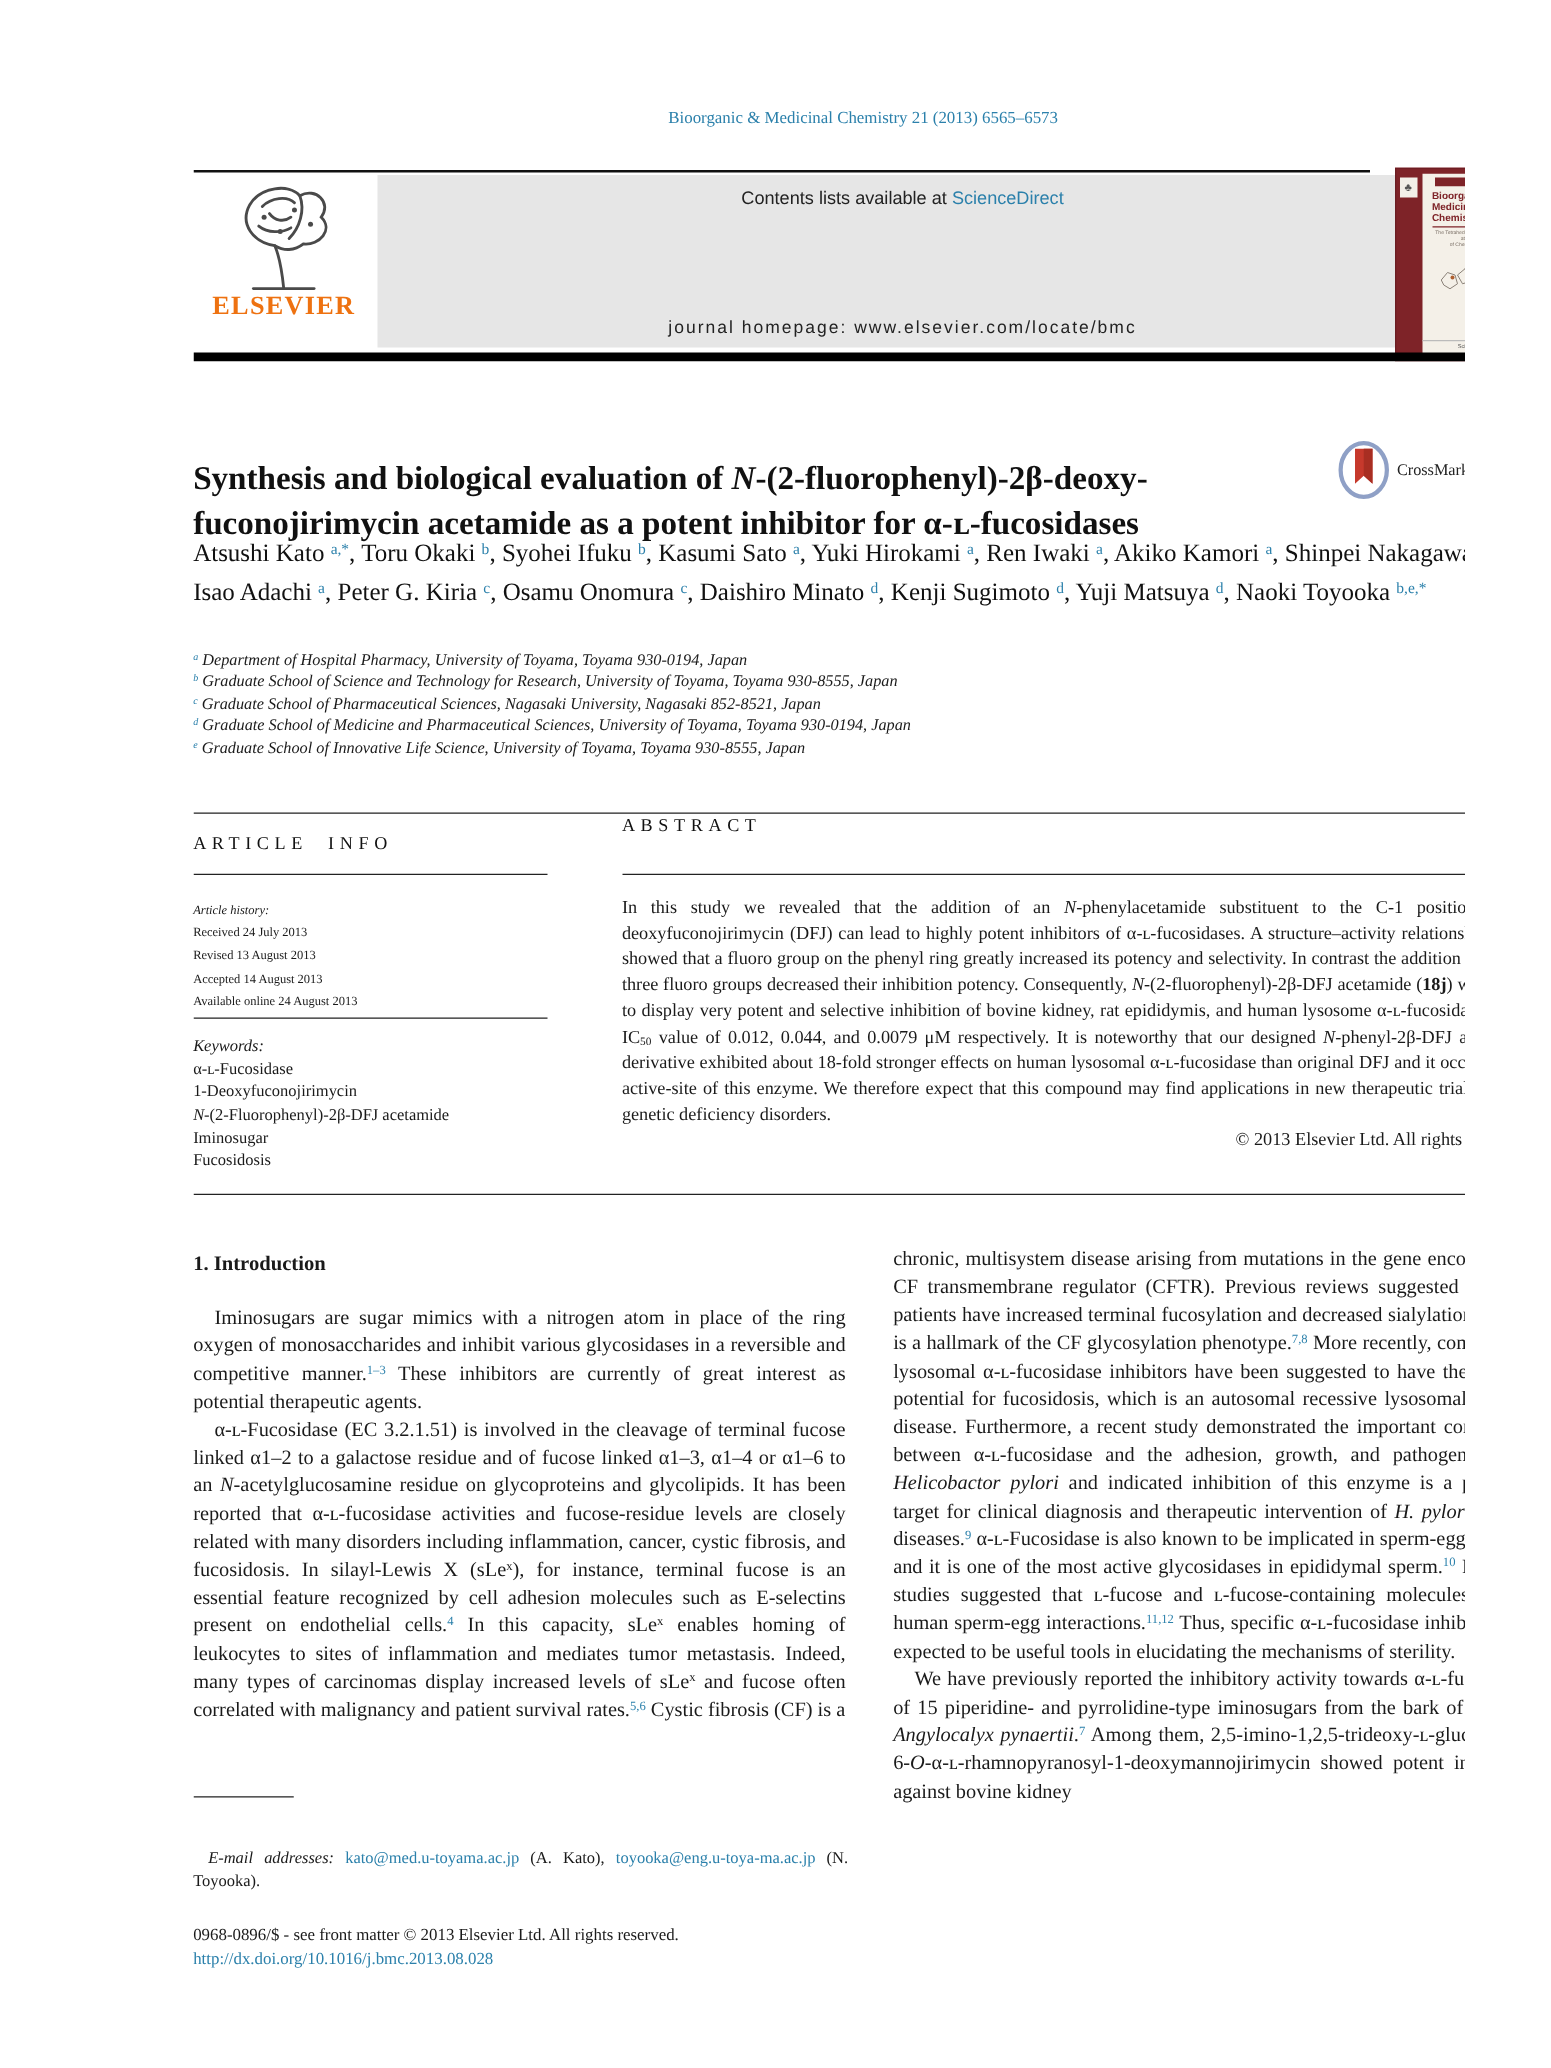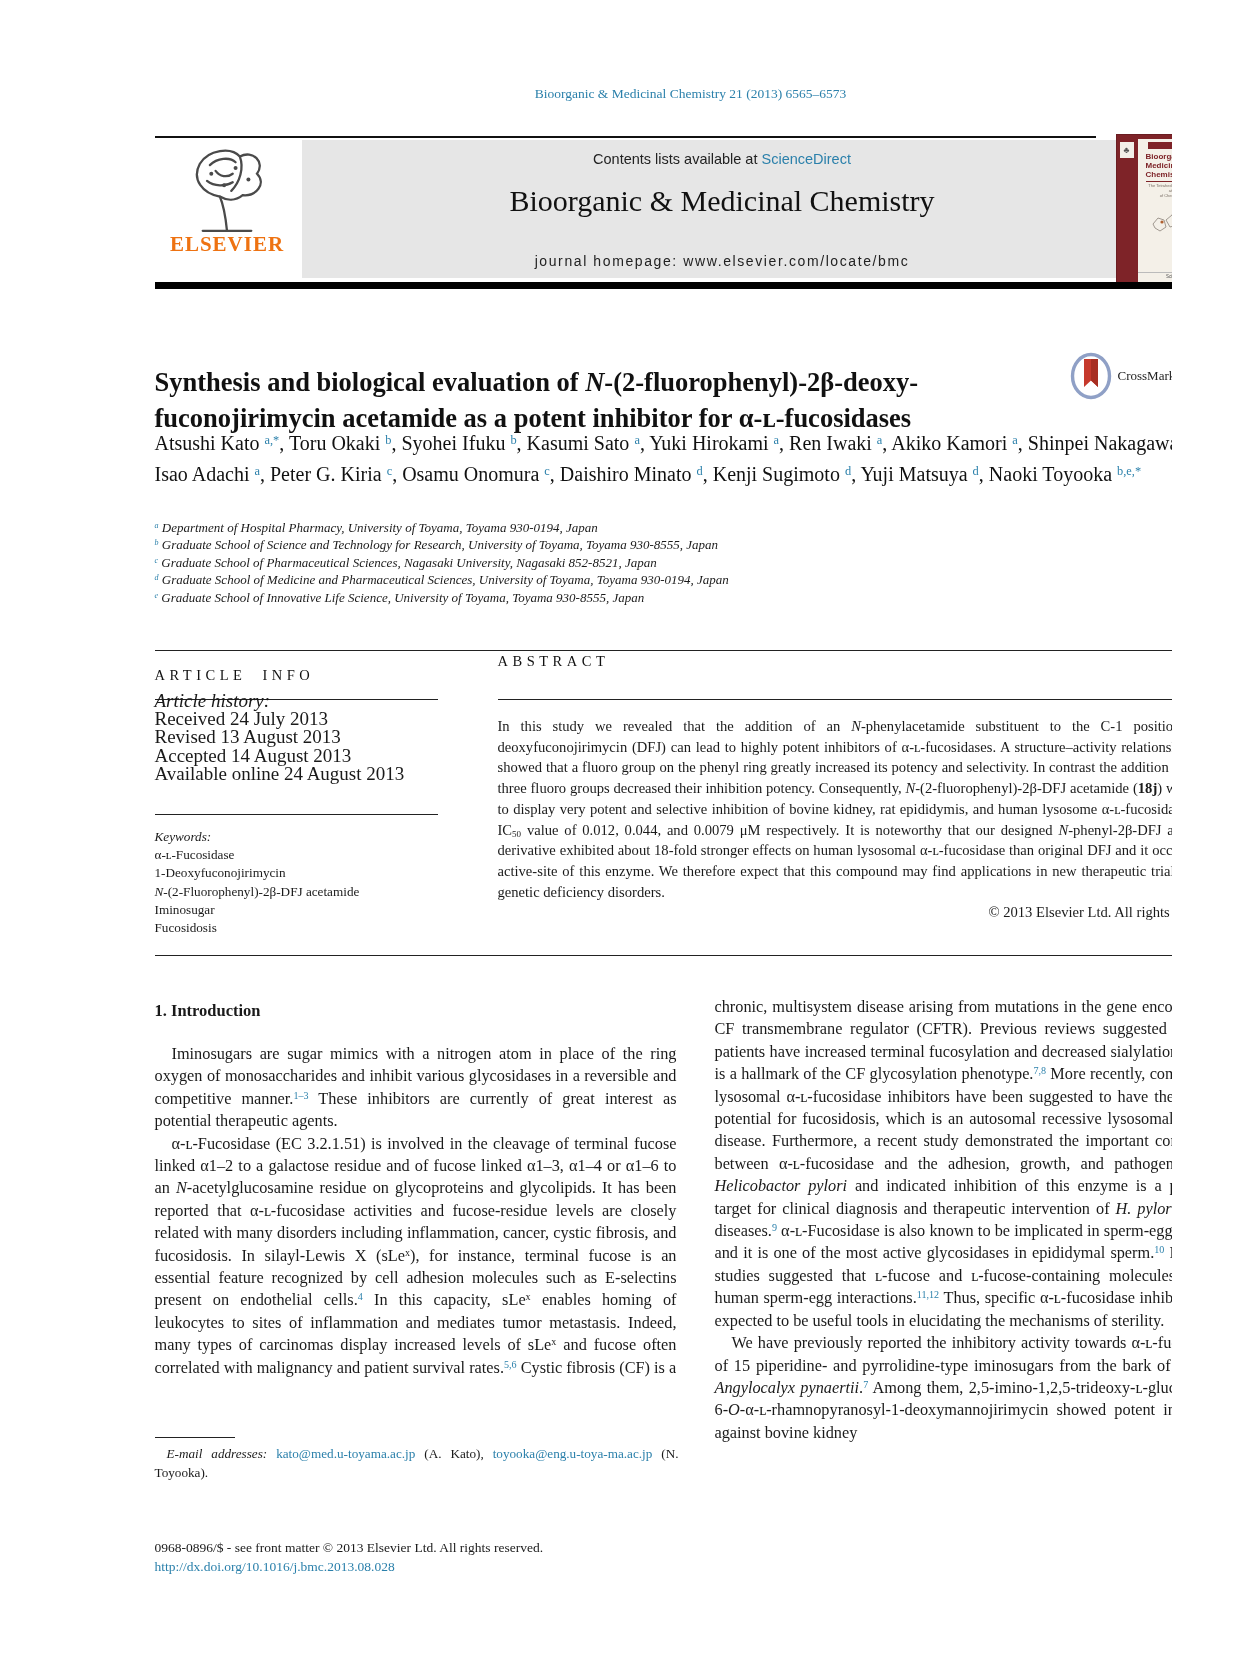--- a/index.html
+++ b/index.html
@@ -46,41 +46,41 @@
   .crossmark-label{position:absolute;left:48px;top:16px;font-size:13px;color:#222;}
   .authors{top:428px;left:85px;width:1040px;font-size:20px;line-height:31px;color:#111;}
   .authors sup, .affil sup{color:var(--accent);}
   .affils{top:519px;left:85px;width:1010px;font-size:13px;line-height:17.4px;font-style:italic;}
   .rule-info-top{top:650px;left:85px;width:1072px;height:1px;background:#222;}
   .sec-head{font-size:14.5px;letter-spacing:4.5px;word-spacing:8px;color:#111;}
   .info-head{top:667px;left:85px;}
   .abs-head{top:653px;left:428px;}
   .info-underline{top:699px;left:85px;width:283px;height:1px;background:#222;}
   .abs-underline{top:699px;left:428px;width:729px;height:1px;background:#222;}
-  .info-col{top:692px;left:85px;width:283px;font-size:19px;line-height:18.2px;}
+  .info-col{top:720px;left:85px;width:283px;font-size:10px;line-height:18.2px;}
   .info-label{font-style:italic;}
   .kw-rule{top:814px;left:85px;width:283px;height:1px;background:#222;}
   .kw-block{top:828px;left:85px;width:283px;font-size:13.2px;line-height:18.2px;}
   .abstract{top:716px;left:428px;width:729px;font-size:14.6px;line-height:20.7px;text-align:justify;}
   .abstract .copyright{text-align:right;margin-top:0;}
   .rule-body-top{top:955px;left:85px;width:1072px;height:1px;background:#222;}
   .intro-head{top:1001px;left:85px;width:522px;font-size:16.5px;font-weight:bold;}
   .col{font-size:16.3px;line-height:22.4px;text-align:justify;}
   .col p{margin:0;}
   .col p.ind{text-indent:17px;}
   .left-col{top:1043px;left:85px;width:522px;}
   .right-col{top:996px;left:645px;width:512px;}
   .r{color:var(--accent);}
   sup{font-size:0.62em;line-height:0;position:relative;vertical-align:baseline;top:-0.5em;}
   sub{font-size:0.62em;line-height:0;position:relative;vertical-align:baseline;top:0.25em;}
   .fn-rule{top:1437px;left:85px;width:80px;height:1px;background:#222;}
   .footnote{top:1444px;left:85px;width:524px;font-size:13.2px;line-height:19px;text-align:justify;}
   .footnote .lnk{color:var(--accent);}
   .fn-star{text-indent:0;}
-  .fn-emails{text-indent:12px;}
+  .fn-emails{text-indent:12px;margin-top:32px;}
   .footer-line{top:1540px;left:85px;width:700px;font-size:13.5px;}
   .footer-doi{top:1559px;left:85px;width:700px;font-size:13.5px;color:var(--accent);}
   .lnk{cursor:pointer;}
 </style>
 </head>
 <body>
 
 <div class="page">
 
   <div class="abs citation">Bioorganic &amp; Medicinal Chemistry 21 (2013) 6565–6573</div>
@@ -103,21 +103,20 @@
           <circle cx="41" cy="18" r="1.4"></circle>
         <circle cx="33" cy="30" r="1.4"></circle>
           <circle cx="50" cy="26" r="1.4"></circle>
       </g>
     </svg>
     <div class="elsevier-word">ELSEVIER</div>
   </div>
 
   <div class="abs graybox">
     <div class="contents-line"><span>Contents lists available at </span><span class="lnk">ScienceDirect</span></div>
-    <div class="journal-name">Bioorganic &amp; Medicinal Chemistry</div>
     <div class="homepage-line lnk">journal homepage: www.elsevier.com/locate/bmc</div>
   </div>
 
   <div class="abs cover">
     <div class="cover-logo">♣</div>
     <div class="cover-panel">
       <div class="cover-topbar"></div>
       <div class="cover-title">Bioorganic &amp; Medicinal<br>Chemistry</div>
       <div class="cover-rule"></div>
       <div class="cover-sub">The Tetrahedron Journal for Research at the Interface<br>of Chemistry and Biology</div>

